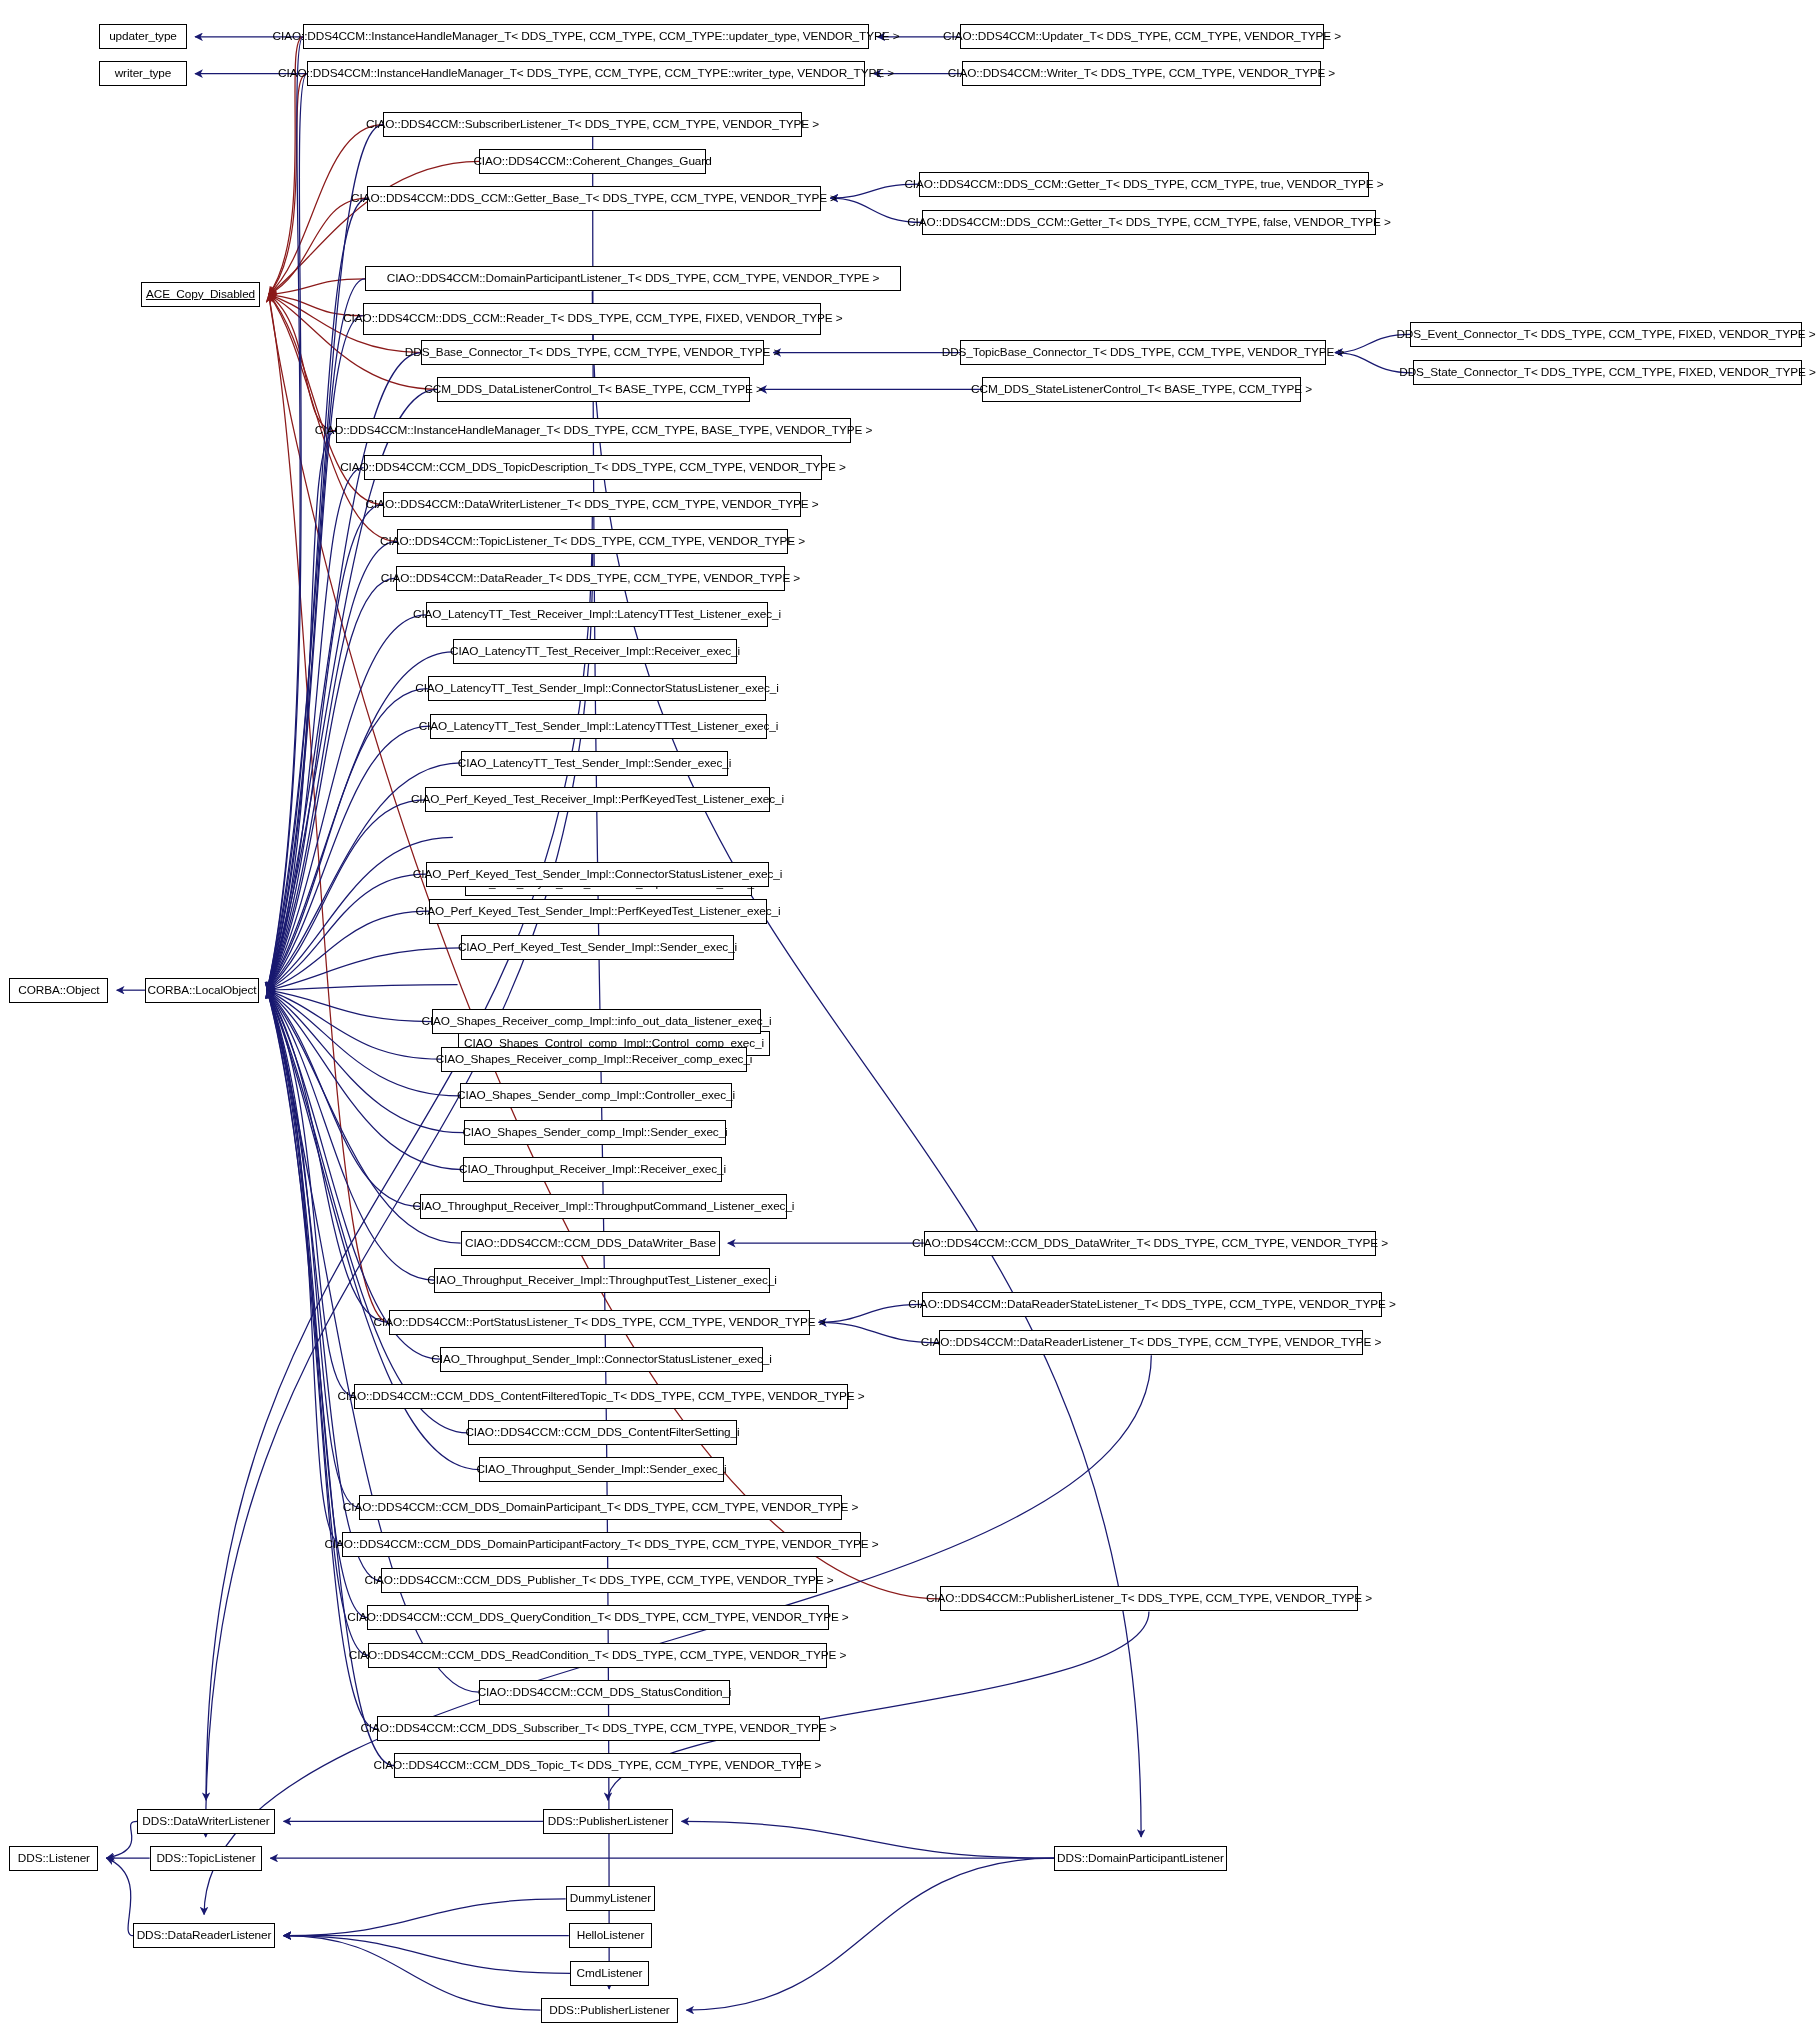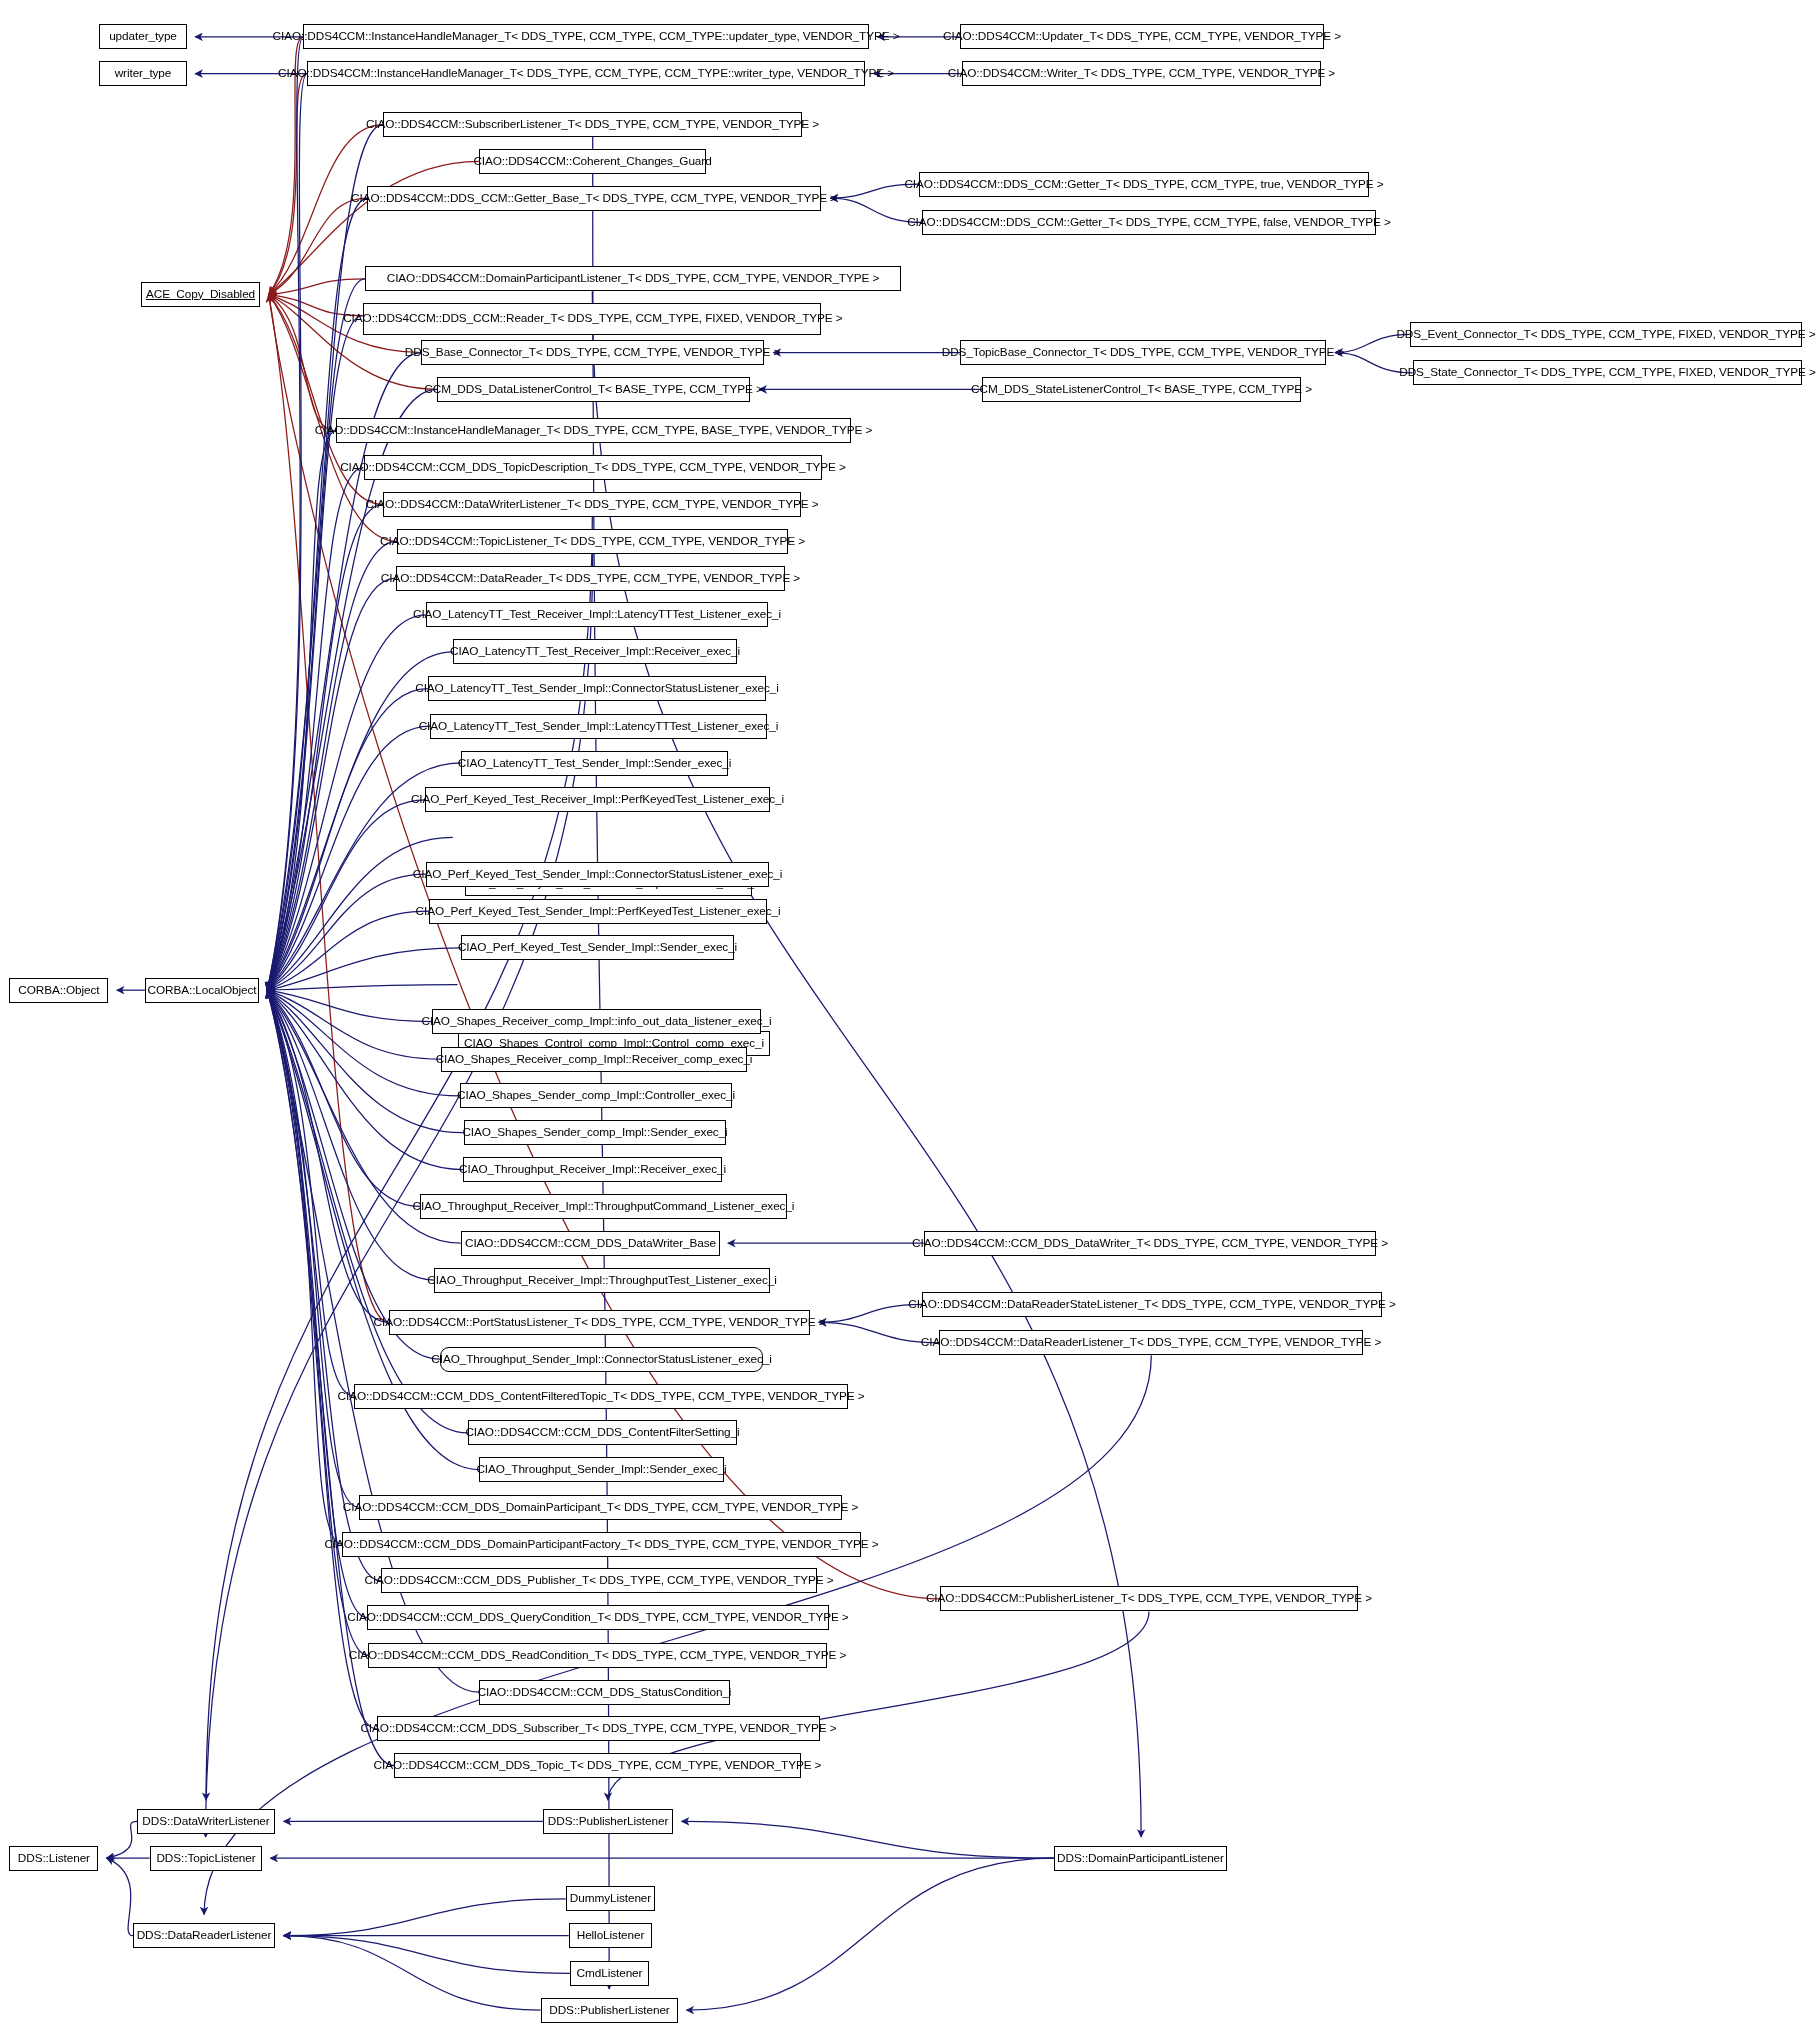--- a/index.html
+++ b/index.html
@@ -174,21 +174,21 @@
     <div class="node" style="left: 460px; top: 1083px; width: 272px; height: 25px;">CIAO_Shapes_Sender_comp_Impl::Controller_exec_i</div>
     <div class="node" style="left: 464px; top: 1120px; width: 262px; height: 25px;">CIAO_Shapes_Sender_comp_Impl::Sender_exec_i</div>
     <div class="node" style="left: 463px; top: 1157px; width: 259px; height: 25px;">CIAO_Throughput_Receiver_Impl::Receiver_exec_i</div>
     <div class="node" style="left: 420px; top: 1194px; width: 367px; height: 25px;">CIAO_Throughput_Receiver_Impl::ThroughputCommand_Listener_exec_i</div>
     <div class="node" style="left: 461px; top: 1231px; width: 259px; height: 25px;">CIAO::DDS4CCM::CCM_DDS_DataWriter_Base</div>
     <div class="node" style="left: 924px; top: 1231px; width: 452px; height: 25px;">CIAO::DDS4CCM::CCM_DDS_DataWriter_T&lt; DDS_TYPE, CCM_TYPE, VENDOR_TYPE &gt;</div>
     <div class="node" style="left: 434px; top: 1268px; width: 336px; height: 25px;">CIAO_Throughput_Receiver_Impl::ThroughputTest_Listener_exec_i</div>
     <div class="node" style="left: 389px; top: 1310px; width: 421px; height: 25px;">CIAO::DDS4CCM::PortStatusListener_T&lt; DDS_TYPE, CCM_TYPE, VENDOR_TYPE &gt;</div>
     <div class="node" style="left: 922px; top: 1292px; width: 460px; height: 25px;">CIAO::DDS4CCM::DataReaderStateListener_T&lt; DDS_TYPE, CCM_TYPE, VENDOR_TYPE &gt;</div>
     <div class="node" style="left: 939px; top: 1330px; width: 424px; height: 25px;">CIAO::DDS4CCM::DataReaderListener_T&lt; DDS_TYPE, CCM_TYPE, VENDOR_TYPE &gt;</div>
-    <div class="node" style="left: 440px; top: 1347px; width: 323px; height: 25px; border-radius: 9px;">CIAO_Throughput_Sender_Impl::ConnectorStatusListener_exec_i</div>
+    <div class="node" style="left: 440px; top: 1347px; width: 323px; height: 25px;">CIAO_Throughput_Sender_Impl::ConnectorStatusListener_exec_i</div>
     <div class="node" style="left: 354px; top: 1384px; width: 494px; height: 25px;">CIAO::DDS4CCM::CCM_DDS_ContentFilteredTopic_T&lt; DDS_TYPE, CCM_TYPE, VENDOR_TYPE &gt;</div>
     <div class="node" style="left: 468px; top: 1420px; width: 269px; height: 25px;">CIAO::DDS4CCM::CCM_DDS_ContentFilterSetting_i</div>
     <div class="node" style="left: 479px; top: 1457px; width: 245px; height: 25px;">CIAO_Throughput_Sender_Impl::Sender_exec_i</div>
     <div class="node" style="left: 359px; top: 1495px; width: 483px; height: 25px;">CIAO::DDS4CCM::CCM_DDS_DomainParticipant_T&lt; DDS_TYPE, CCM_TYPE, VENDOR_TYPE &gt;</div>
     <div class="node" style="left: 342px; top: 1532px; width: 519px; height: 25px;">CIAO::DDS4CCM::CCM_DDS_DomainParticipantFactory_T&lt; DDS_TYPE, CCM_TYPE, VENDOR_TYPE &gt;</div>
     <div class="node" style="left: 381px; top: 1568px; width: 436px; height: 25px;">CIAO::DDS4CCM::CCM_DDS_Publisher_T&lt; DDS_TYPE, CCM_TYPE, VENDOR_TYPE &gt;</div>
     <div class="node" style="left: 940px; top: 1586px; width: 418px; height: 25px;">CIAO::DDS4CCM::PublisherListener_T&lt; DDS_TYPE, CCM_TYPE, VENDOR_TYPE &gt;</div>
     <div class="node" style="left: 367px; top: 1605px; width: 462px; height: 25px;">CIAO::DDS4CCM::CCM_DDS_QueryCondition_T&lt; DDS_TYPE, CCM_TYPE, VENDOR_TYPE &gt;</div>
     <div class="node" style="left: 368px; top: 1643px; width: 459px; height: 25px;">CIAO::DDS4CCM::CCM_DDS_ReadCondition_T&lt; DDS_TYPE, CCM_TYPE, VENDOR_TYPE &gt;</div>
     <div class="node" style="left: 479px; top: 1680px; width: 251px; height: 25px;">CIAO::DDS4CCM::CCM_DDS_StatusCondition_i</div>

